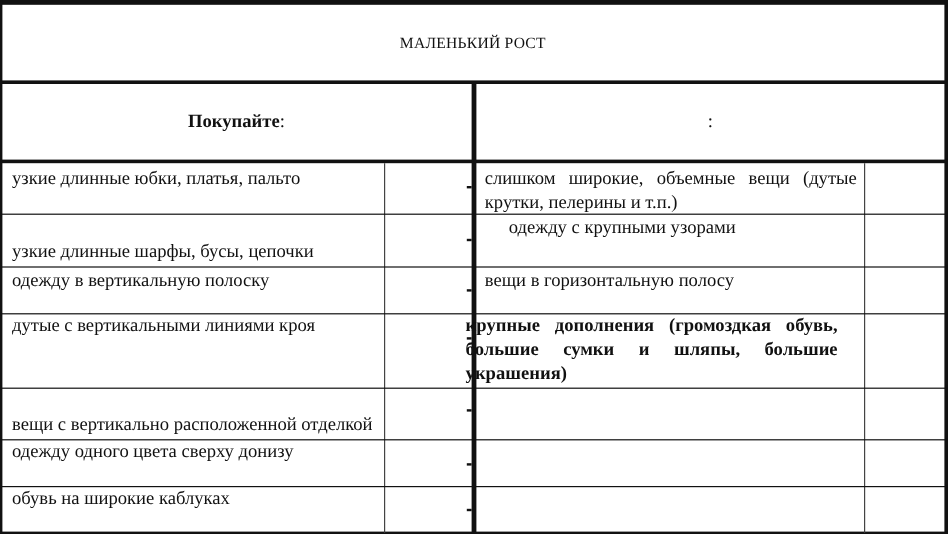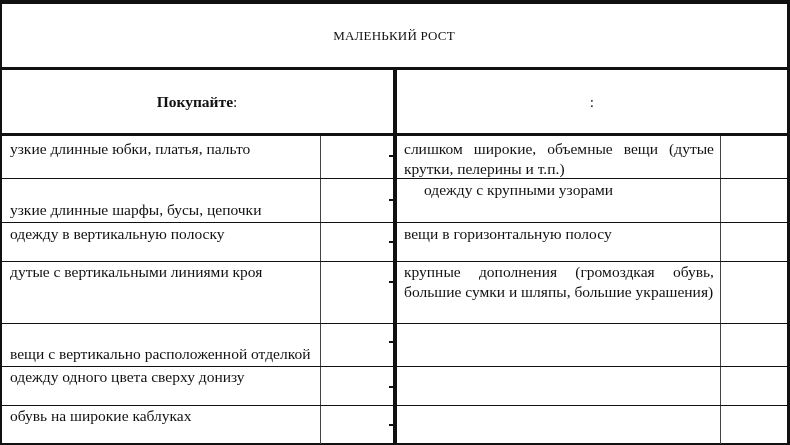--- a/index.html
+++ b/index.html
@@ -64,17 +64,17 @@
   <div class="cell" style="left:10px;top:180px;width:304px;margin-top:20px;">узкие длинные шарфы, бусы, цепочки</div>
   <div class="cell" style="left:10px;top:224px;width:304px;">одежду в вертикальную полоску</div>
   <div class="cell" style="left:10px;top:262px;width:304px;">дутые с вертикальными линиями кроя</div>
   <div class="cell" style="left:10px;top:324px;width:304px;margin-top:20px;">вещи с вертикально расположенной отделкой</div>
   <div class="cell" style="left:10px;top:367px;width:304px;">одежду одного цвета сверху донизу</div>
   <div class="cell" style="left:10px;top:406px;width:304px;">обувь на широкие каблуках</div>
 
   <div class="cell" style="left:404px;top:139px;width:310px;">слишком широкие, объемные вещи (дутые крутки, пелерины и т.п.)</div>
   <div class="cell" style="left:404px;top:180px;width:310px;margin-left:20px;">одежду с крупными узорами</div>
   <div class="cell" style="left:404px;top:224px;width:310px;">вещи в горизонтальную полосу</div>
-  <div class="cell" style="left:404px;top:262px;width:310px;">крупные дополнения (громоздкая обувь, большие сумки и шляпы, большие украшения)</div>
+  <div class="cell" style="left:388px;top:262px;width:310px;font-weight:bold;">крупные дополнения (громоздкая обувь, большие сумки и шляпы, большие украшения)</div>
   <div class="cell" style="left:404px;top:324px;width:310px;"></div>
   <div class="cell" style="left:404px;top:367px;width:310px;"></div>
   <div class="cell" style="left:404px;top:406px;width:310px;"></div>
 </div>
 
 </body></html>

